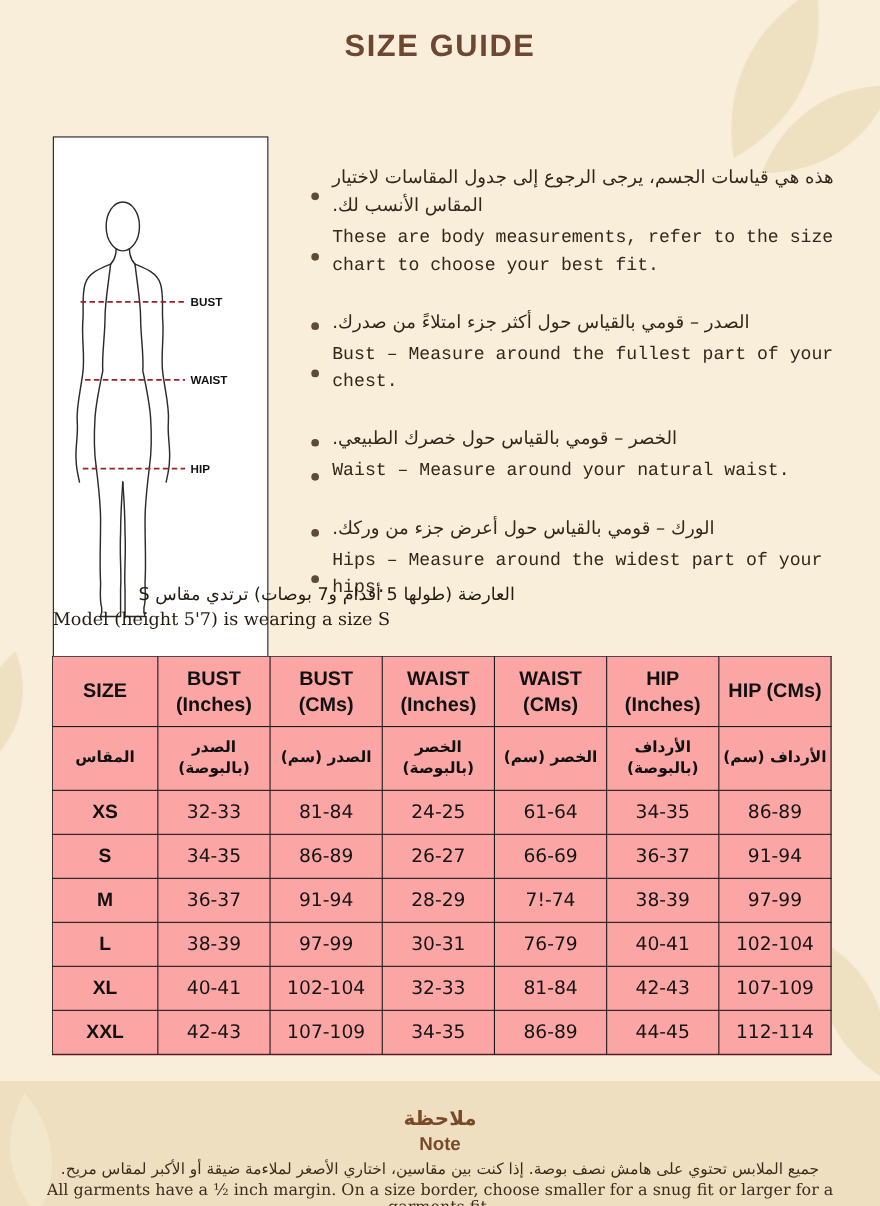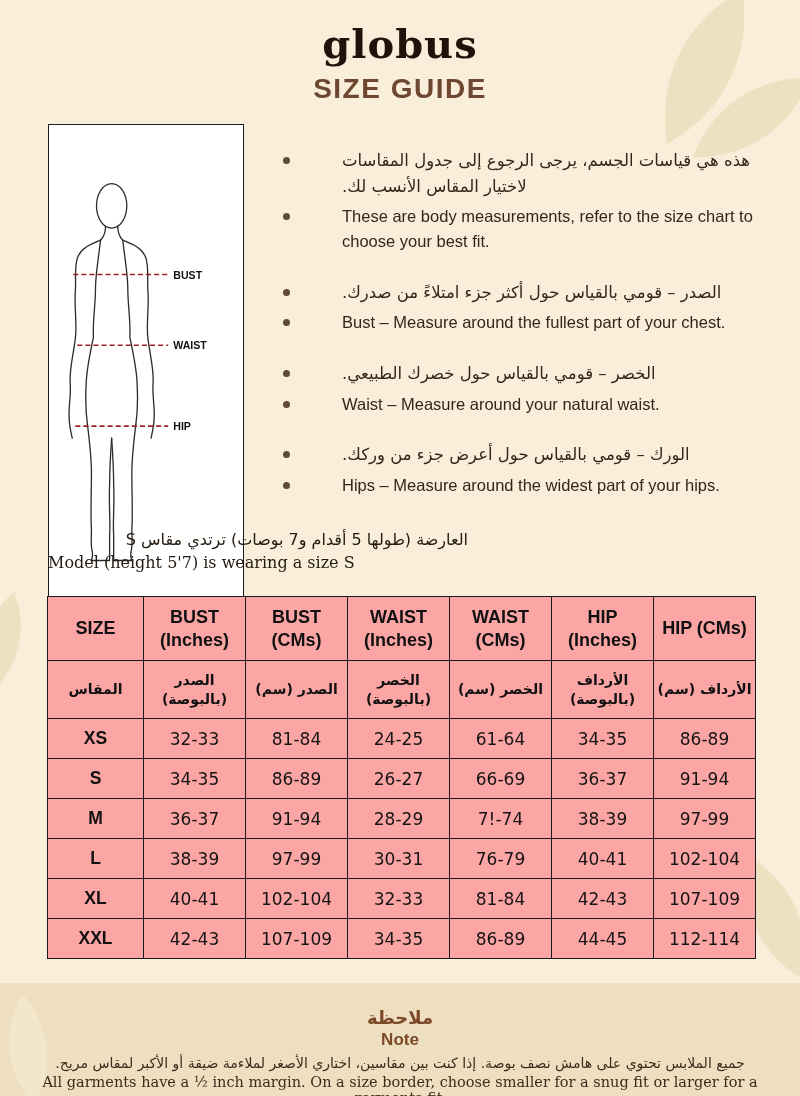--- a/index.html
+++ b/index.html
@@ -17,25 +17,25 @@
   .figure-box{position:absolute;left:48px;top:124px;width:196px;height:489px;background:#ffffff;
               border:1.5px solid #1c1c1c;z-index:2;box-sizing:border-box;}
   .figure-box svg{display:block;width:100%;height:100%;}
   .croquis{fill:none;stroke:#2b2b2b;stroke-width:1.3;stroke-linecap:round;stroke-linejoin:round;}
   .mline{stroke:#9b2226;stroke-width:1.6;stroke-dasharray:5 3;fill:none;}
   .mlabel{font-family:"Liberation Sans",sans-serif;font-size:10.5px;font-weight:700;fill:#111111;}
 
   
   .bullets{position:absolute;left:283px;top:148px;width:482px;z-index:2;}
   .group{margin-bottom:26px;}
-  .brow{display:flex;align-items:flex-start;margin-bottom:5px;gap:40px;}
+  .brow{display:flex;align-items:center;margin-bottom:5px;}
   .dot{flex:0 0 auto;width:7px;height:7px;border-radius:50%;background:#5f4a33;margin:9px 12px 0 0;}
   .ar{margin:0;font-family:"DejaVu Sans",sans-serif;font-size:16.5px;line-height:1.55;
       direction:rtl;text-align:left;color:#33261a;flex:1;}
-  .en{margin:0;font-family:Liberation Sans, sans-serif;font-size:16.5px;line-height:1.5;color:#33261a;flex:1;}
+  .en{margin:0;font-family:Liberation Mono, monospace;font-size:16.5px;line-height:1.5;color:#33261a;flex:1;}
 
   
   .model-note{position:absolute;left:48px;top:530px;width:420px;z-index:2;}
   .model-ar{font-family:"DejaVu Sans",sans-serif;font-size:16px;direction:rtl;text-align:right;color:#241a10;margin:0 0 4px 0;}
   .model-en{font-family:"DejaVu Serif","Liberation Serif",serif;font-size:16px;color:#241a10;margin:0;}
 
   
   .chart-wrap{position:absolute;left:47px;top:596px;z-index:2;}
   table.size-chart{border-collapse:collapse;table-layout:fixed;width:708px;background:#fca5a5;}
   table.size-chart th,table.size-chart td{border:1.4px solid #1b1b1b;text-align:center;vertical-align:middle;
@@ -65,21 +65,20 @@
   <svg class="bg-leaves" width="800" height="1096" viewBox="0 0 800 1096" aria-hidden="true">
     <g fill="#ecdebd" opacity="0.85">
       <path transform="translate(742,-10) rotate(24) scale(1.45)" d="M0 0 C-26 34 -30 78 -4 118 C24 80 24 36 0 0 Z"></path>
       <path transform="translate(810,78) rotate(54) scale(1.2)" d="M0 0 C-26 34 -30 78 -4 118 C24 80 24 36 0 0 Z"></path>
       <path transform="translate(14,592) rotate(12) scale(0.9)" d="M0 0 C-26 34 -30 78 -4 118 C24 80 24 36 0 0 Z"></path>
       <path transform="translate(748,856) rotate(-26) scale(1.15)" d="M0 0 C-26 34 -30 78 -4 118 C24 80 24 36 0 0 Z"></path>
     </g>
   </svg>
 
   <div class="header">
-    <div class="logo">globus</div>
     <div class="title">SIZE GUIDE</div>
   </div>
 
   <div class="figure-box">
     <svg viewBox="0 0 192 386" aria-hidden="true">
       <g class="croquis">
         <ellipse cx="62" cy="32" rx="15" ry="22"></ellipse>
         <path d="M56 52 C56 58 55 62 51 66"></path>
         <path d="M68 52 C68 58 69 62 73 66"></path>
         <path d="M51 66 C41 70 31 74 28 84 C25 94 27 106 26 118 C25 134 28 150 26 164 C24 180 20 194 21 208 C22 220 19 232 20 242 C20 250 22 257 23 262"></path>

